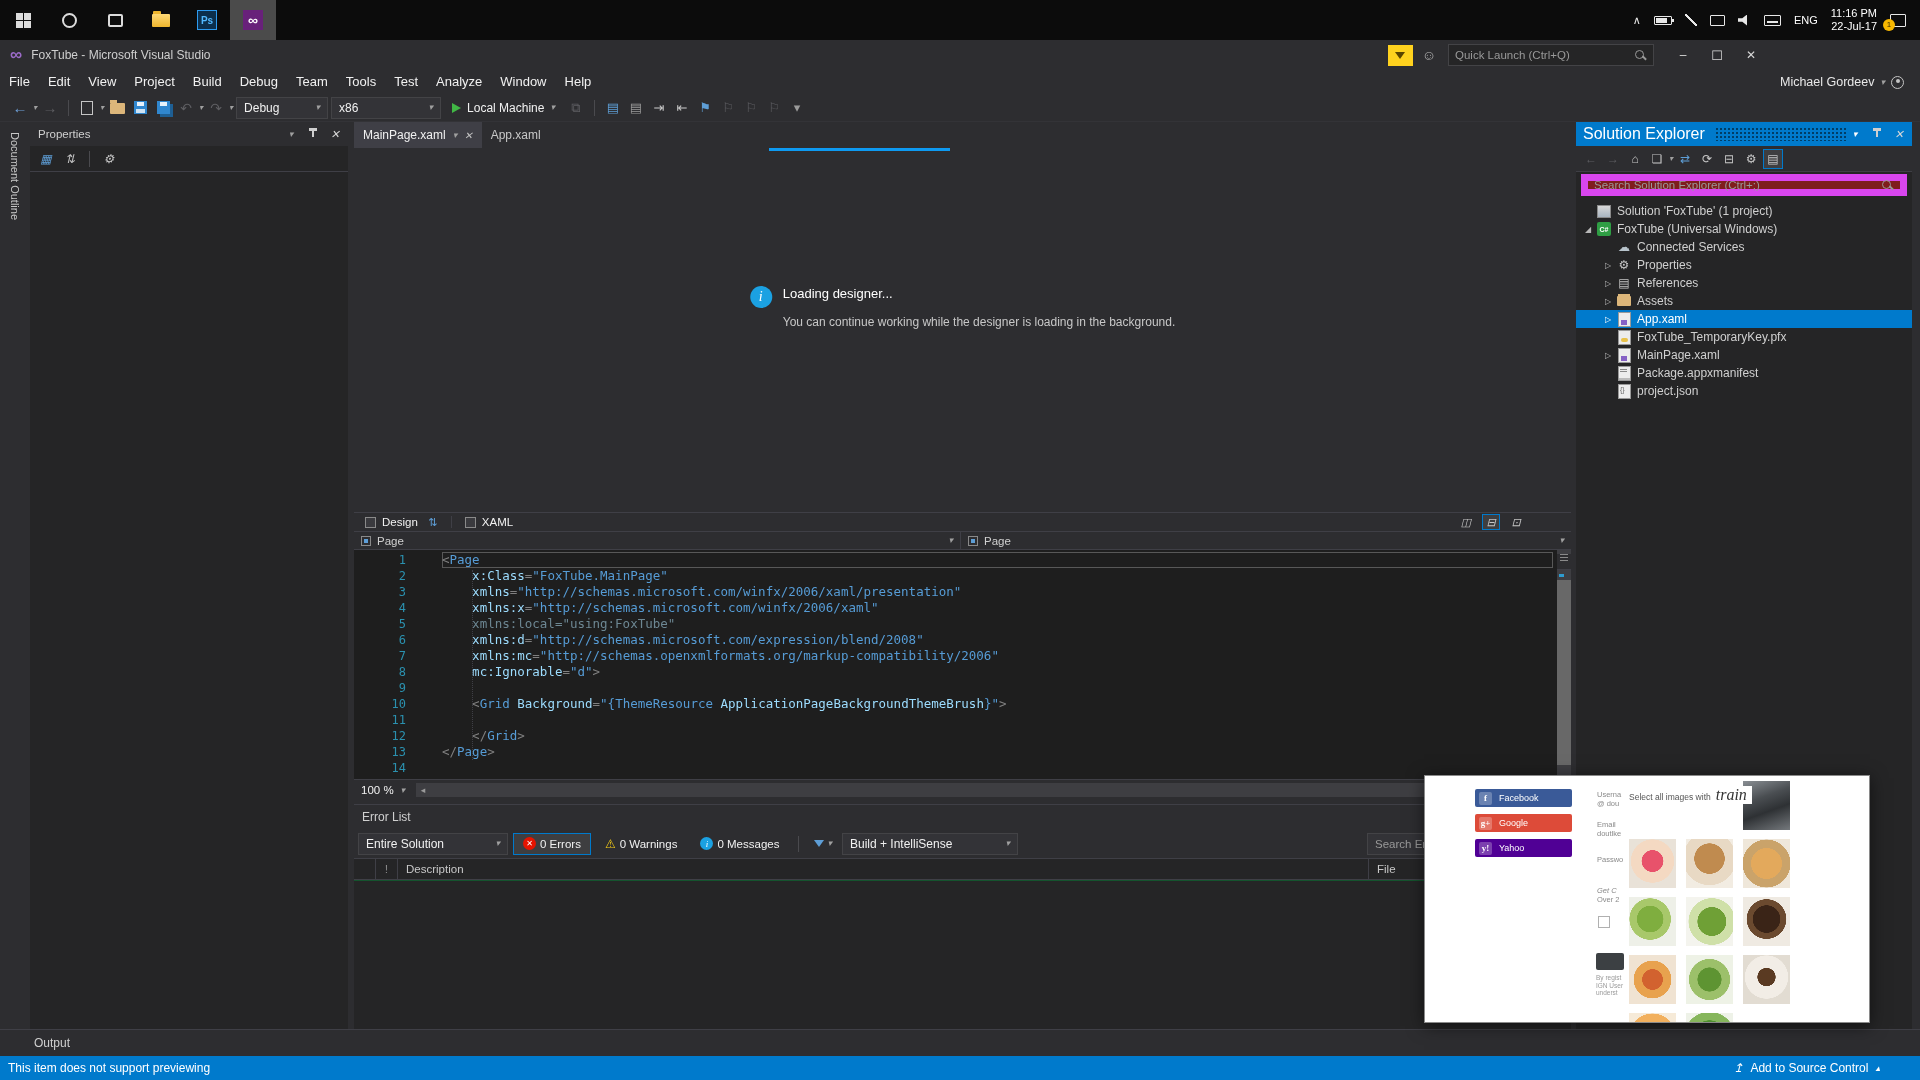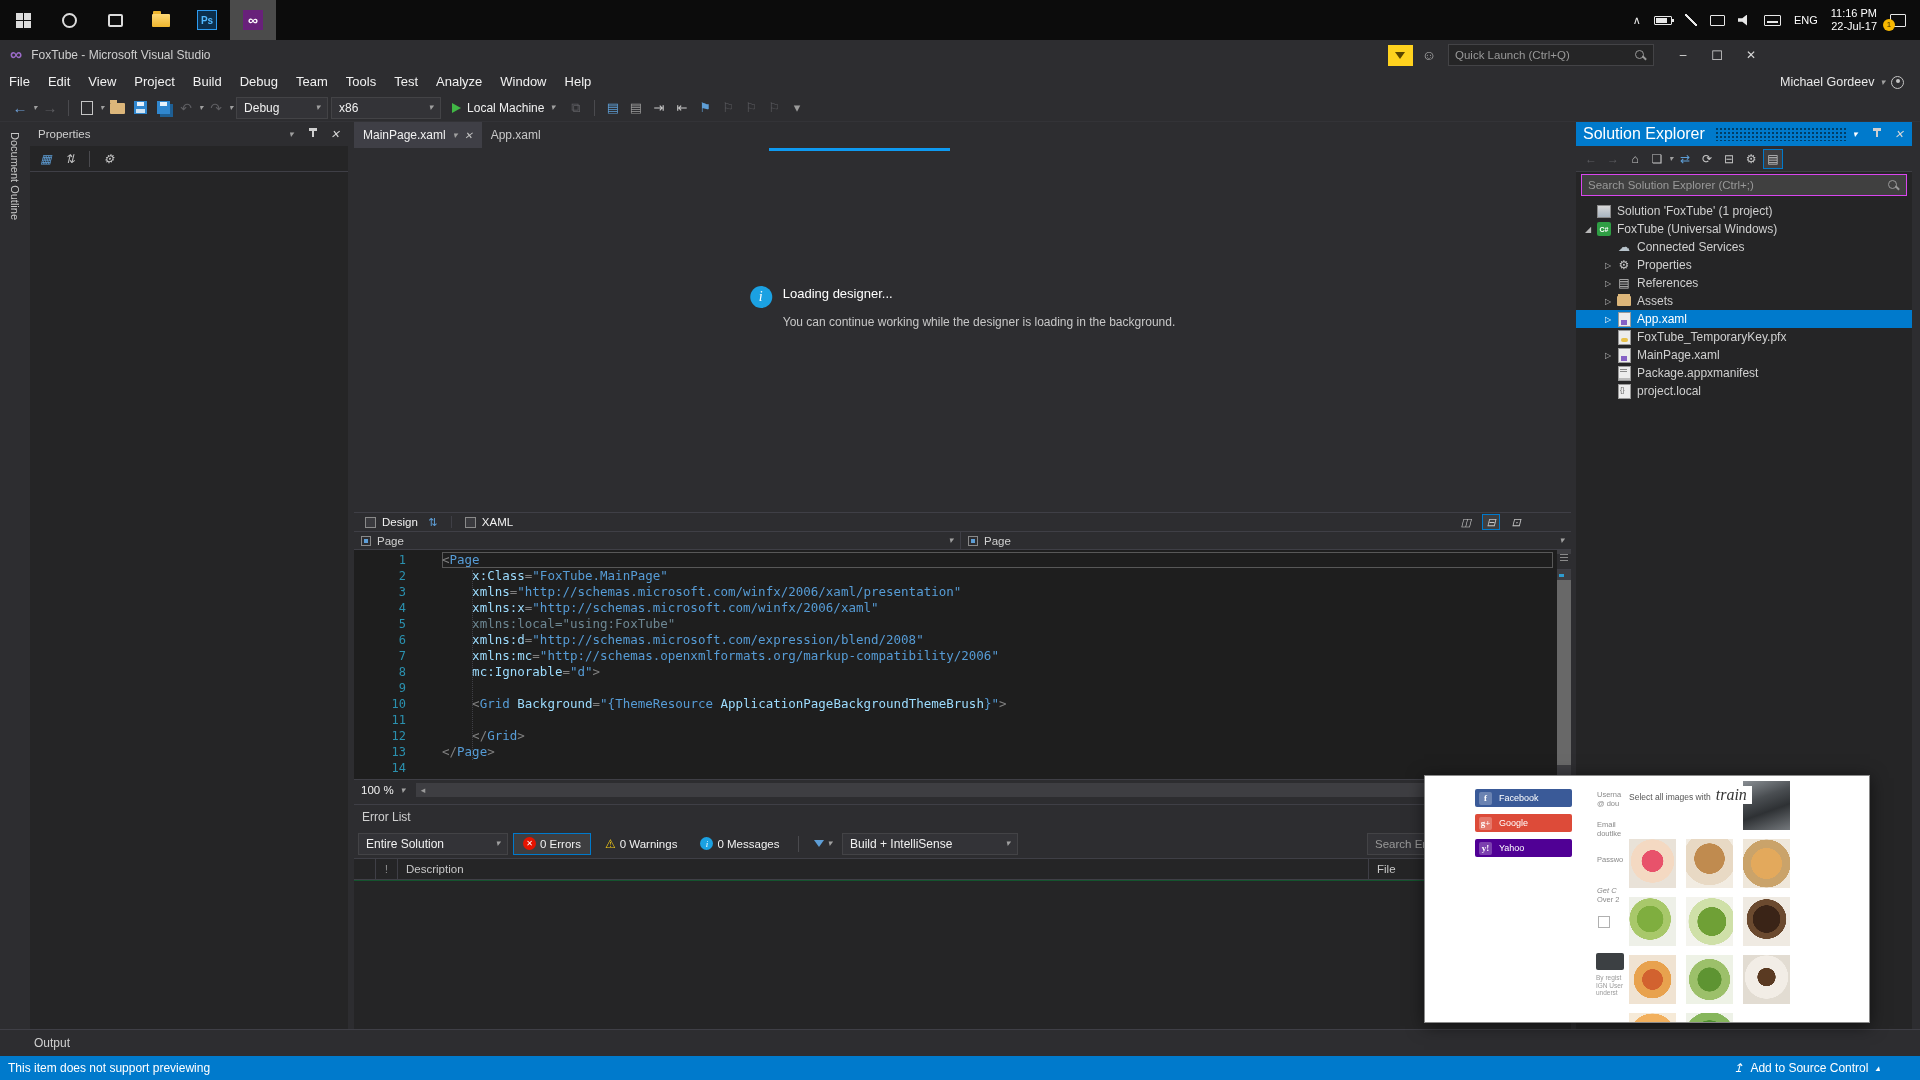--- a/index.html
+++ b/index.html
@@ -201,21 +201,21 @@
 .sei-fwd::before{content:"→"}
 .sei-home::before{content:"⌂"}
 .sei-switch::before{content:"❏"}
 .sei-sync::before{content:"⇄";color:#5e9ed6}
 .sei-refresh::before{content:"⟳"}
 .sei-collapse::before{content:"⊟"}
 .sei-props::before{content:"⚙"}
 .sei-preview{border:1px solid #007acc;background:#3e3e40}
 .sei-preview::before{content:"▤"}
 .se-search{height:26px;padding:2px 5px;background:#252526}
-.se-search-inner{height:22px;background:#404040;border:1px solid #d946ef;display:flex;align-items:center;padding:0 6px}
+.se-search-inner{height:22px;background:#7f1d1d;border:7px solid #d946ef;display:flex;align-items:center;padding:0 6px}
 .se-search-text{flex:1;color:#999;font-size:11.5px}
 .se-tree{padding-top:4px;font-size:12px;color:#d0d0d0}
 .tree-row{height:18px;display:flex;align-items:center}
 .tree-row.selected{background:#007acc;color:#fff}
 .t-ind{flex:none}
 .expander{width:16px;text-align:center;font-size:8px;color:#b8b8b8;flex:none}
 .tree-row.selected .expander{color:#fff}
 .fi{width:16px;height:16px;flex:none;margin-right:5px;display:flex;align-items:center;justify-content:center;position:relative;font-style:normal}
 .fi-solution{align-items:center}
 .fi-solution::before{content:"";width:12px;height:11px;background:linear-gradient(#d8d8d8,#a8b4c0);border:1px solid #8a8a8a}
@@ -682,21 +682,21 @@
       <div class="tree-row">
         <span class="t-ind" style="width: 24px;"></span>
         <span class="expander"></span>
         <span class="fi fi-manifest"></span>
         <span class="tree-label">Package.appxmanifest</span>
       </div>
       <div class="tree-row">
         <span class="t-ind" style="width: 24px;"></span>
         <span class="expander"></span>
         <span class="fi fi-json"></span>
-        <span class="tree-label">project.local</span>
+        <span class="tree-label">project.json</span>
       </div>
     </div>
 </div>
 
 <div class="output-row">
     <span>Output</span>
   </div>
 
 <div class="statusbar">
   <span class="sb-left">This item does not support previewing</span>

